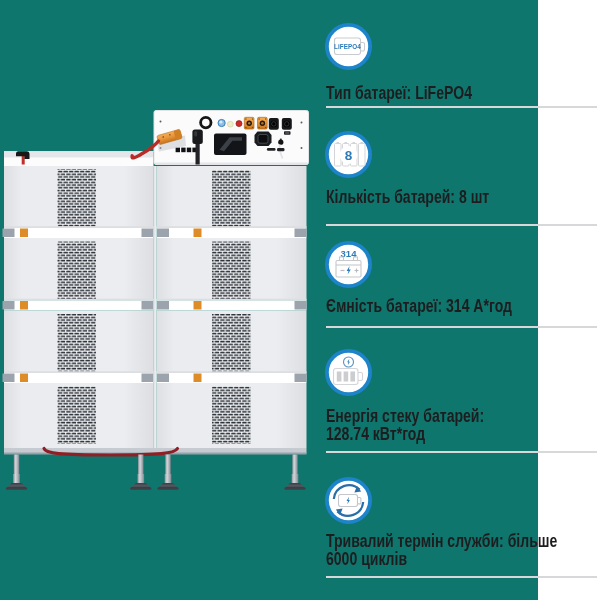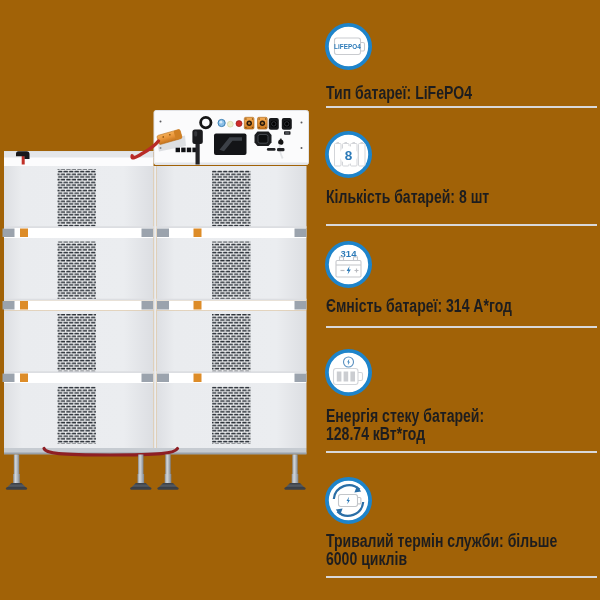--- a/index.html
+++ b/index.html
@@ -1,17 +1,17 @@
 <!DOCTYPE html>
 <html><head>
 <meta charset="utf-8">
 <style>
   html,body{margin:0;padding:0;}
   body{width:600px;height:600px;background:#ffffff;font-family:"Liberation Sans",sans-serif;overflow:hidden;}
-  #page{position:relative;width:600px;height:600px;background:#a16207;}
+  #page{position:relative;width:538px;height:600px;background:#0f766e;}
   .txt{position:absolute;left:326px;font-weight:bold;font-size:18px;line-height:18px;color:#1d1d1f;letter-spacing:0px;white-space:nowrap;transform:scaleX(0.78);transform-origin:0 0;}
   .div{position:absolute;left:326px;width:271px;height:2px;background:#d8d8da;}
   .ic{position:absolute;left:325px;width:47px;height:47px;}
 </style>
 </head>
 <body>
 <div id="page">
 
 <svg style="position:absolute;left:0;top:0" width="320" height="600" viewBox="0 0 320 600">
 <defs>

